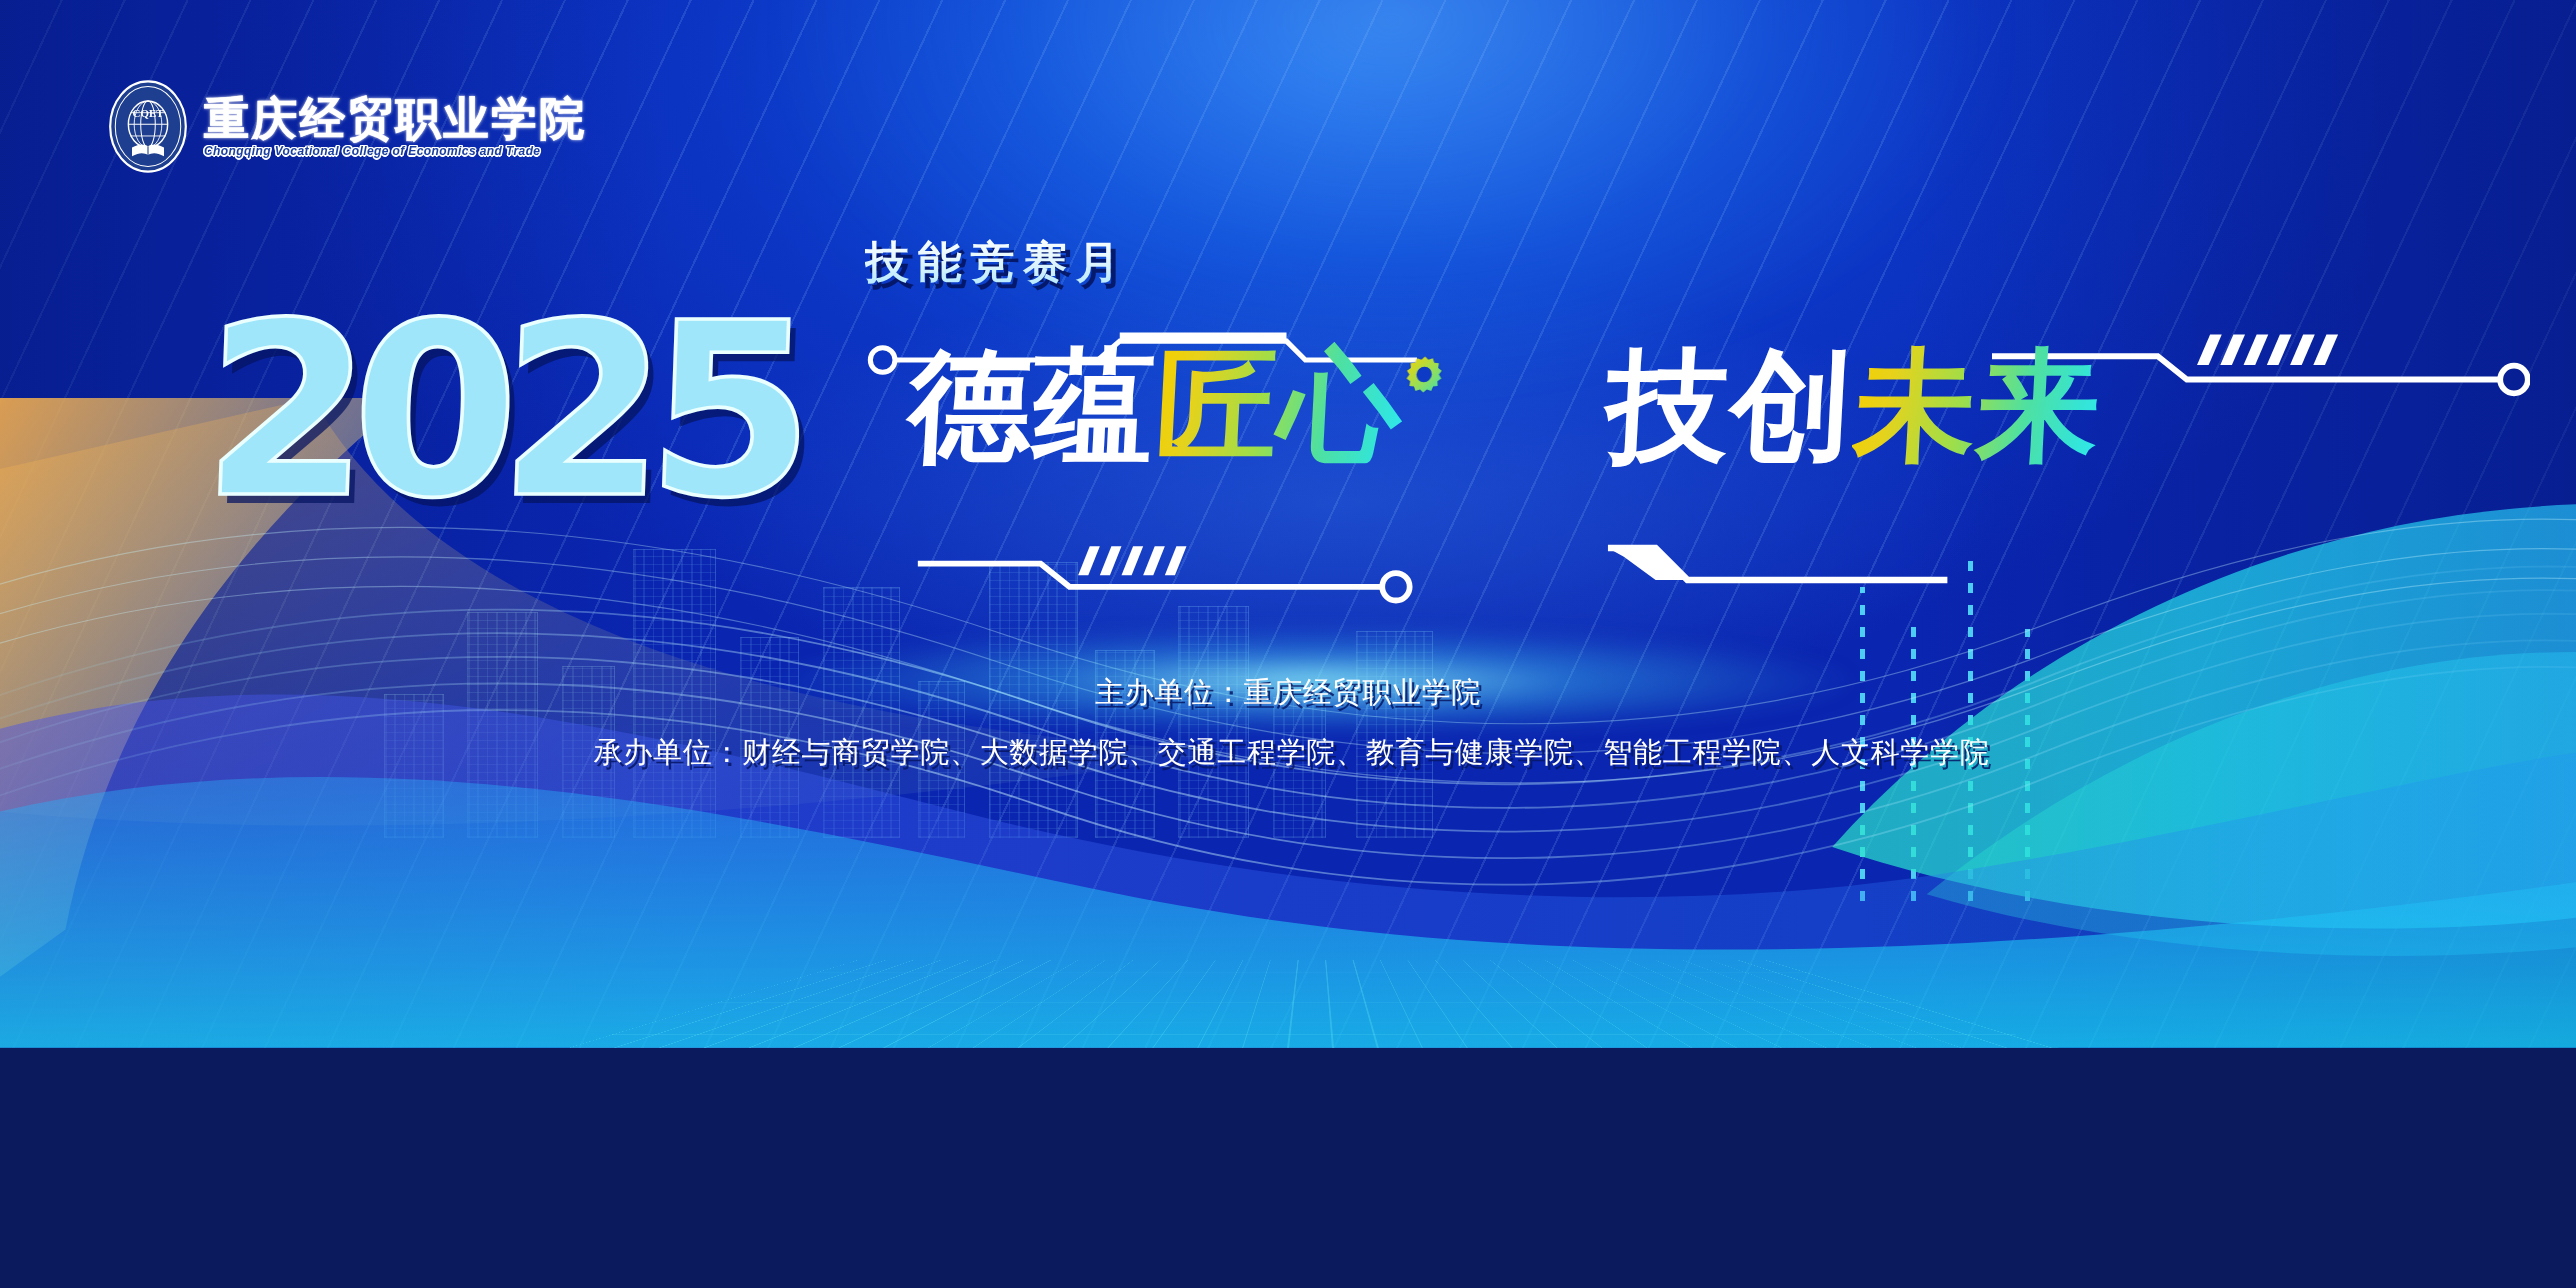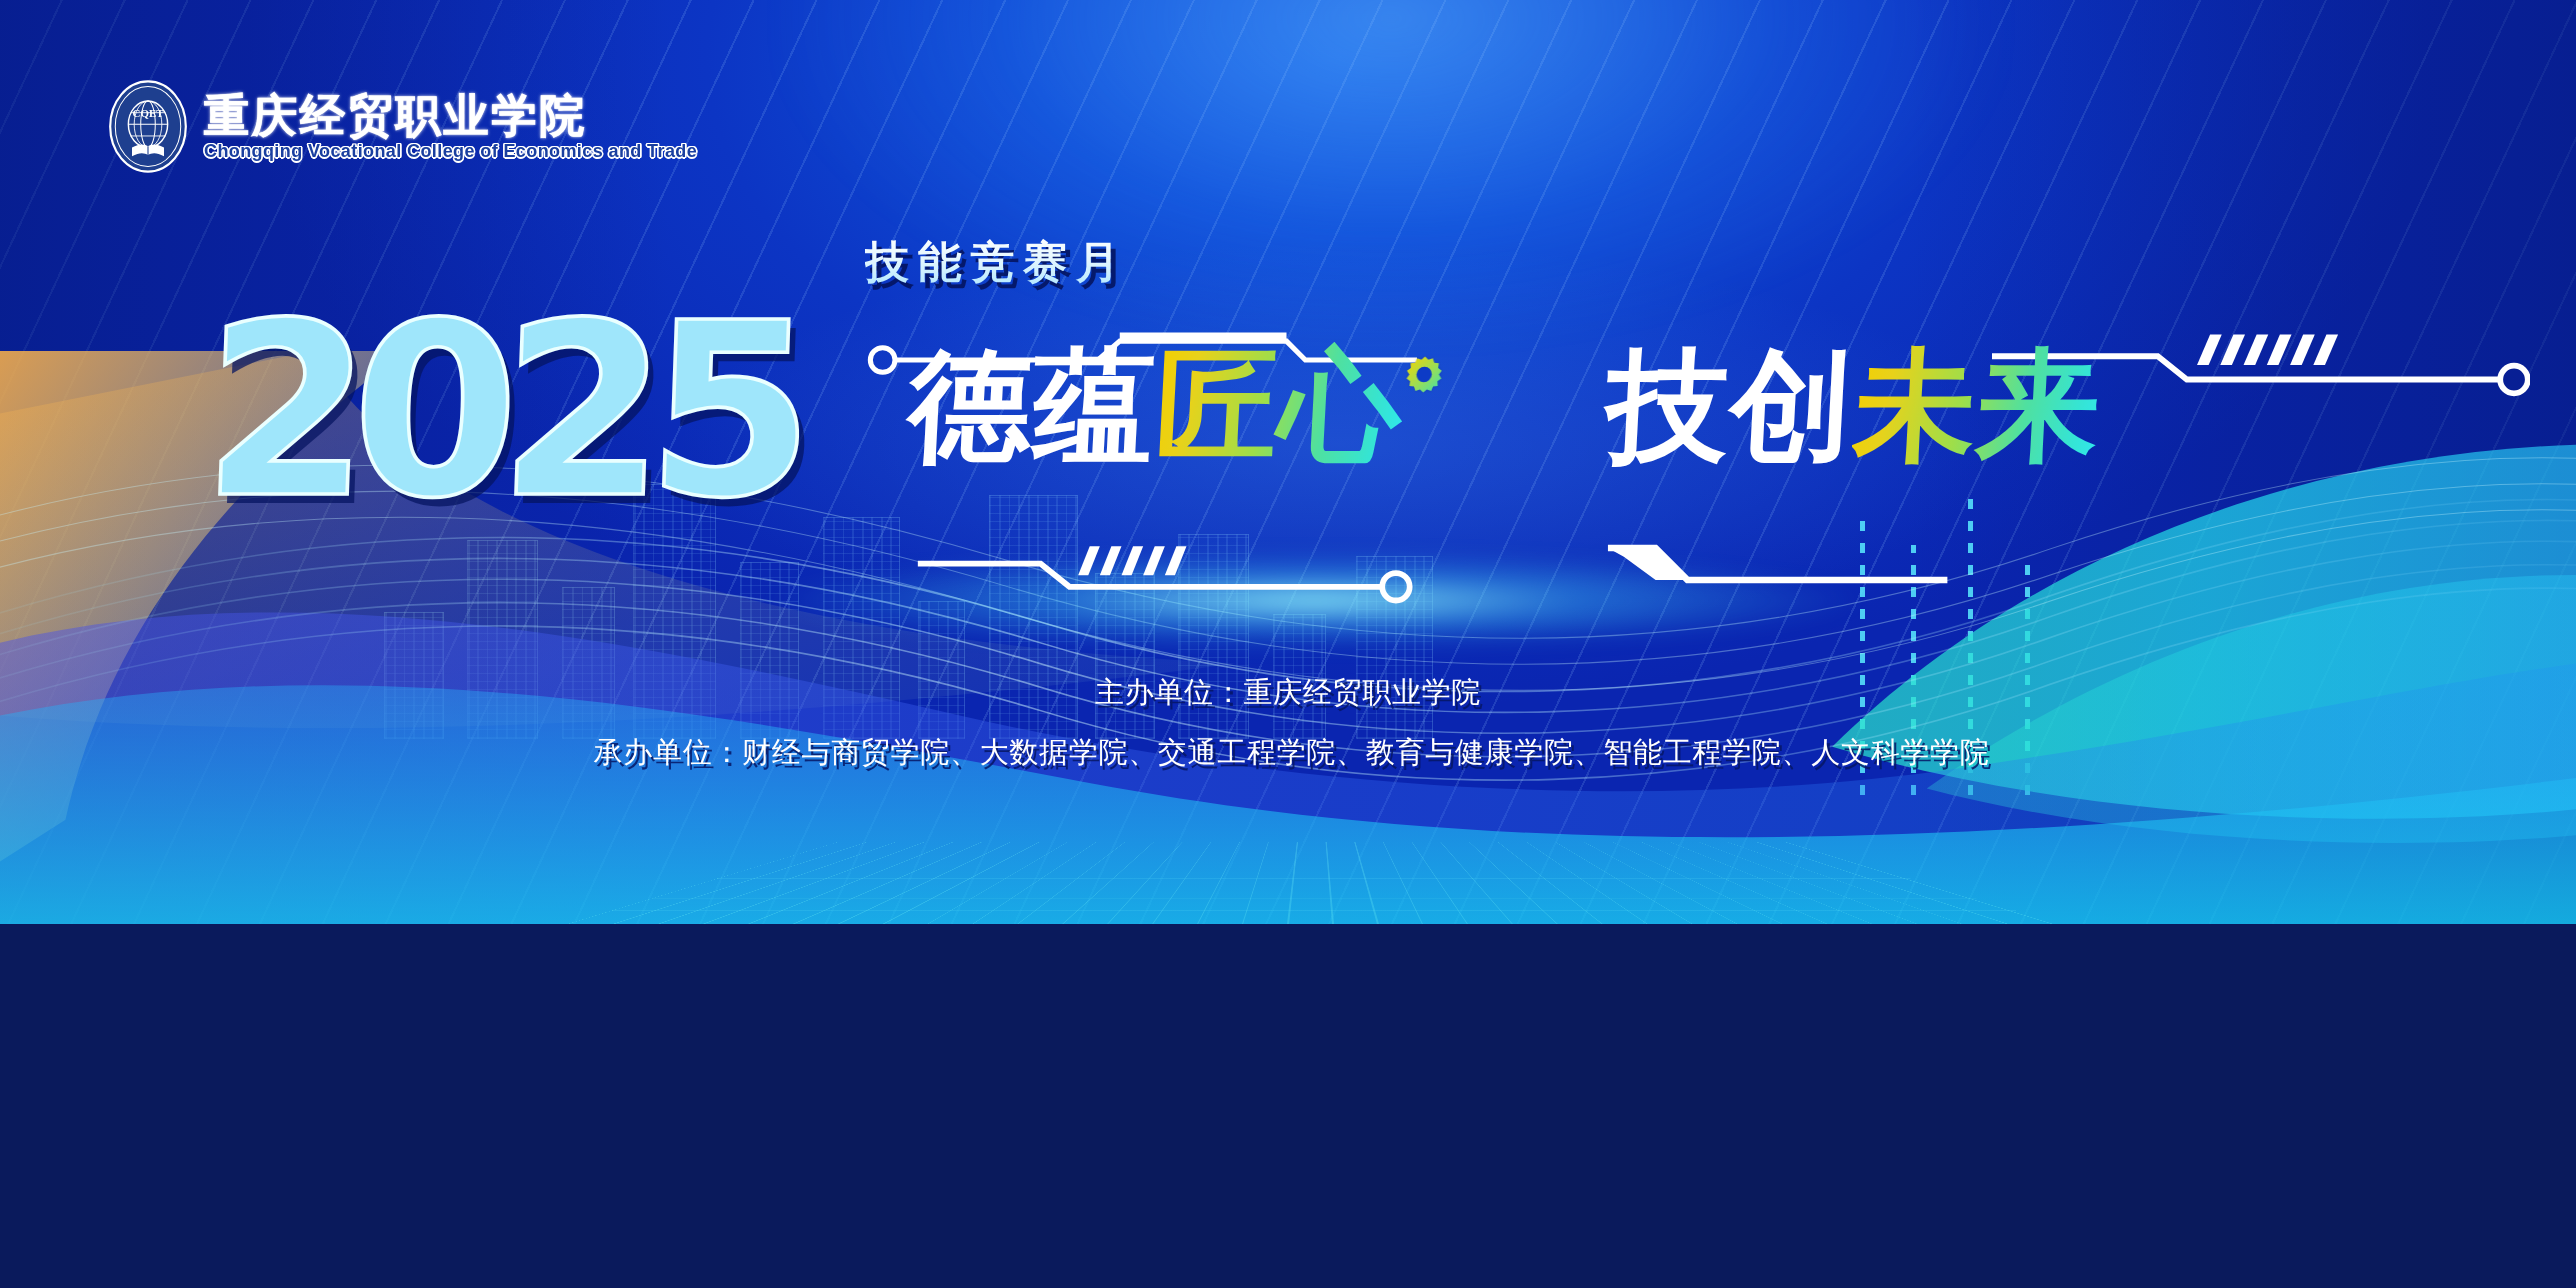--- a/index.html
+++ b/index.html
@@ -1,21 +1,21 @@
 <!DOCTYPE html>
 <html style="font-size:11.6px"><head>
 <meta charset="utf-8">
 <style>
   * { margin:0; padding:0; box-sizing:border-box; }
   html,body { background:#0a1a5c; }
   body { font-family:"Liberation Sans","DejaVu Sans",sans-serif; }
 
   #banner{
     position:relative;
-    width:2576px; height:924px;
+    width:2576px; height:1048px;
     overflow:hidden;
     background:
       radial-gradient(ellipse 1091px 654px at 52% 6%, #1463e8 0%, #0f4fd8 28%, #0c35c4 58%, #0a25b0 100%);
   }
 
   
   .bg-diag{
     position:absolute; inset:0;
     background:repeating-linear-gradient(115deg,
       rgba(255,255,255,0) 0px,
@@ -70,25 +70,26 @@
   #logo{position:absolute; left:108px; top:79px; display:flex; align-items:center; gap:16px;}
   .logo-emblem{width:80px; height:95px; position:relative; flex:none;}
   .logo-text{display:flex; flex-direction:column; line-height:1;}
   .logo-cn{
     font-size:45px; font-weight:bold; color:#fff; letter-spacing:2.9px;
     font-family:"Liberation Serif","DejaVu Serif",serif;
     text-shadow:0 0 2.2px #fff, 0 0 4.4px rgba(255,255,255,.6);
     -webkit-text-stroke:0.7px rgba(255,255,255,.9);
   }
   .logo-en{
-    font-size:18px; font-weight:bold; color:#1a3fa0; letter-spacing:0.4px;
+    font-size:12px; font-weight:bold; color:#1a3fa0; letter-spacing:0.4px;
     margin-top:3px;
     text-shadow:
       -1.2px -1.2px 0 #fff, 1.2px -1.2px 0 #fff, -1.2px 1.2px 0 #fff, 1.2px 1.2px 0 #fff,
       0 -1.5px 0 #fff, 0 1.5px 0 #fff, -1.5px 0 0 #fff, 1.5px 0 0 #fff;
+    font-style: italic;
   }
 
   
   #year{
     position:absolute; left:204px; top:291px;
     font-size:240px; font-weight:bold; letter-spacing:-19px;
     font-family:"DejaVu Sans","Liberation Sans",sans-serif;
     color:#9fe6fb;
     -webkit-text-stroke:3.6px #eaffff;
     text-shadow:7.3px 8.7px 0 rgba(4,20,95,.72);

